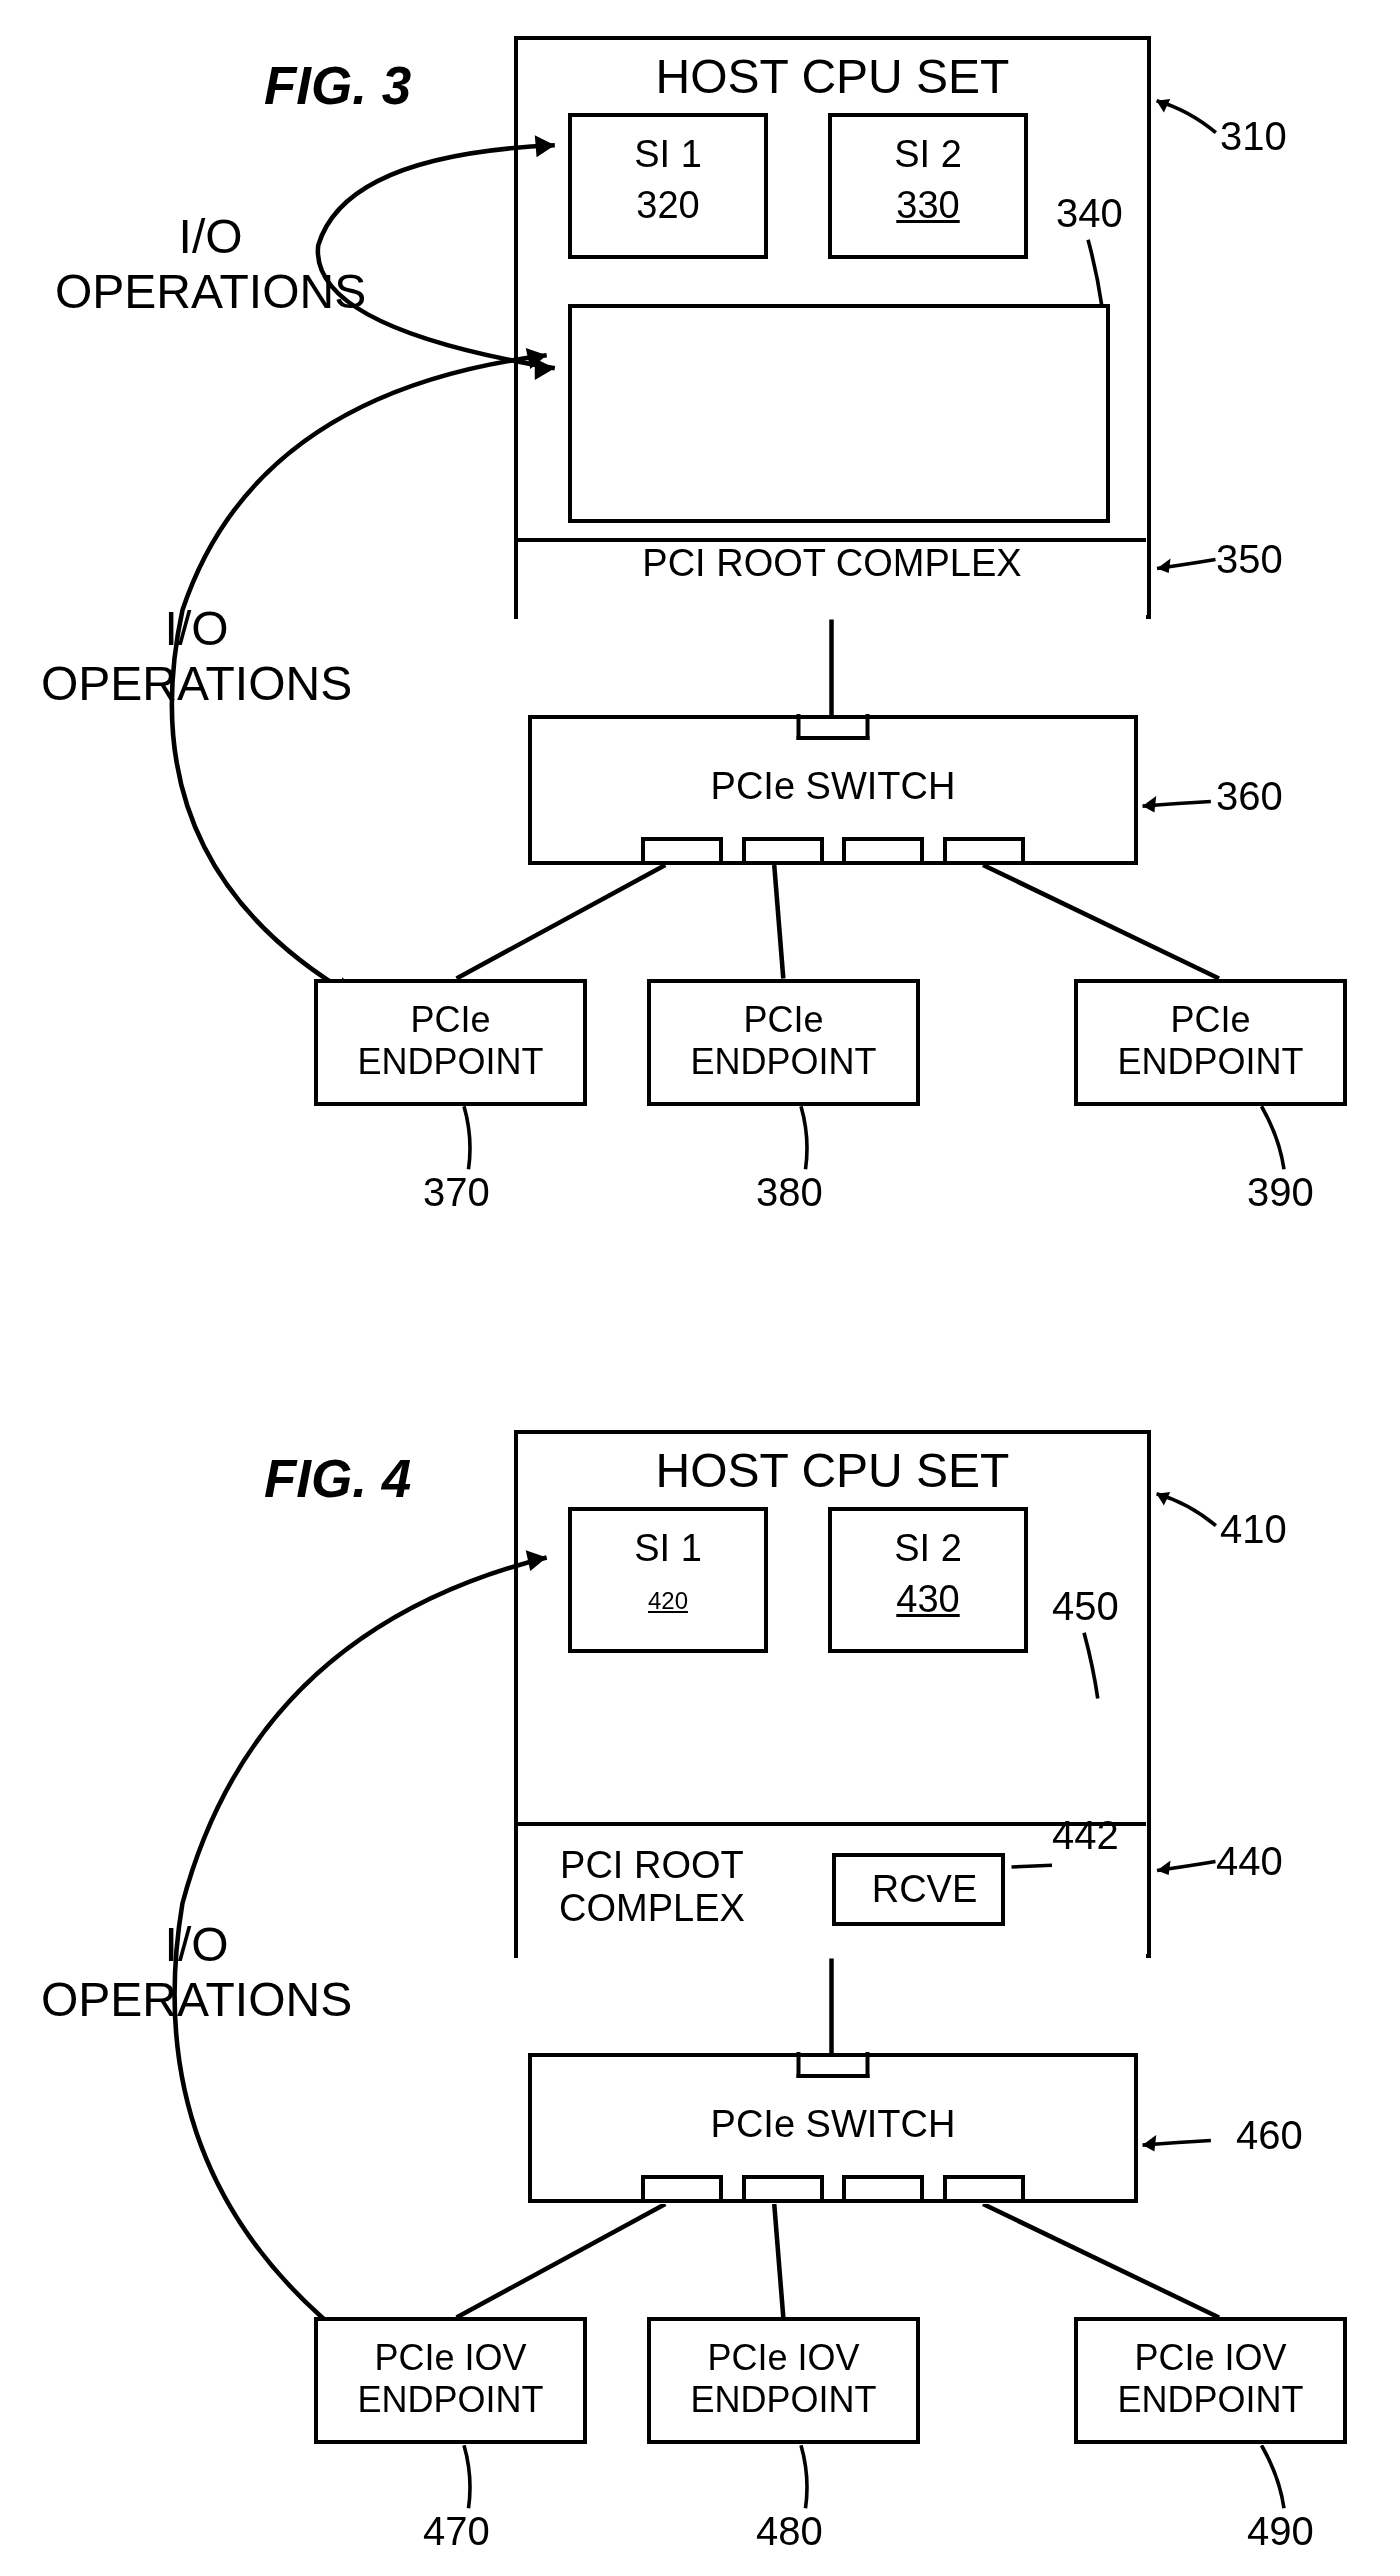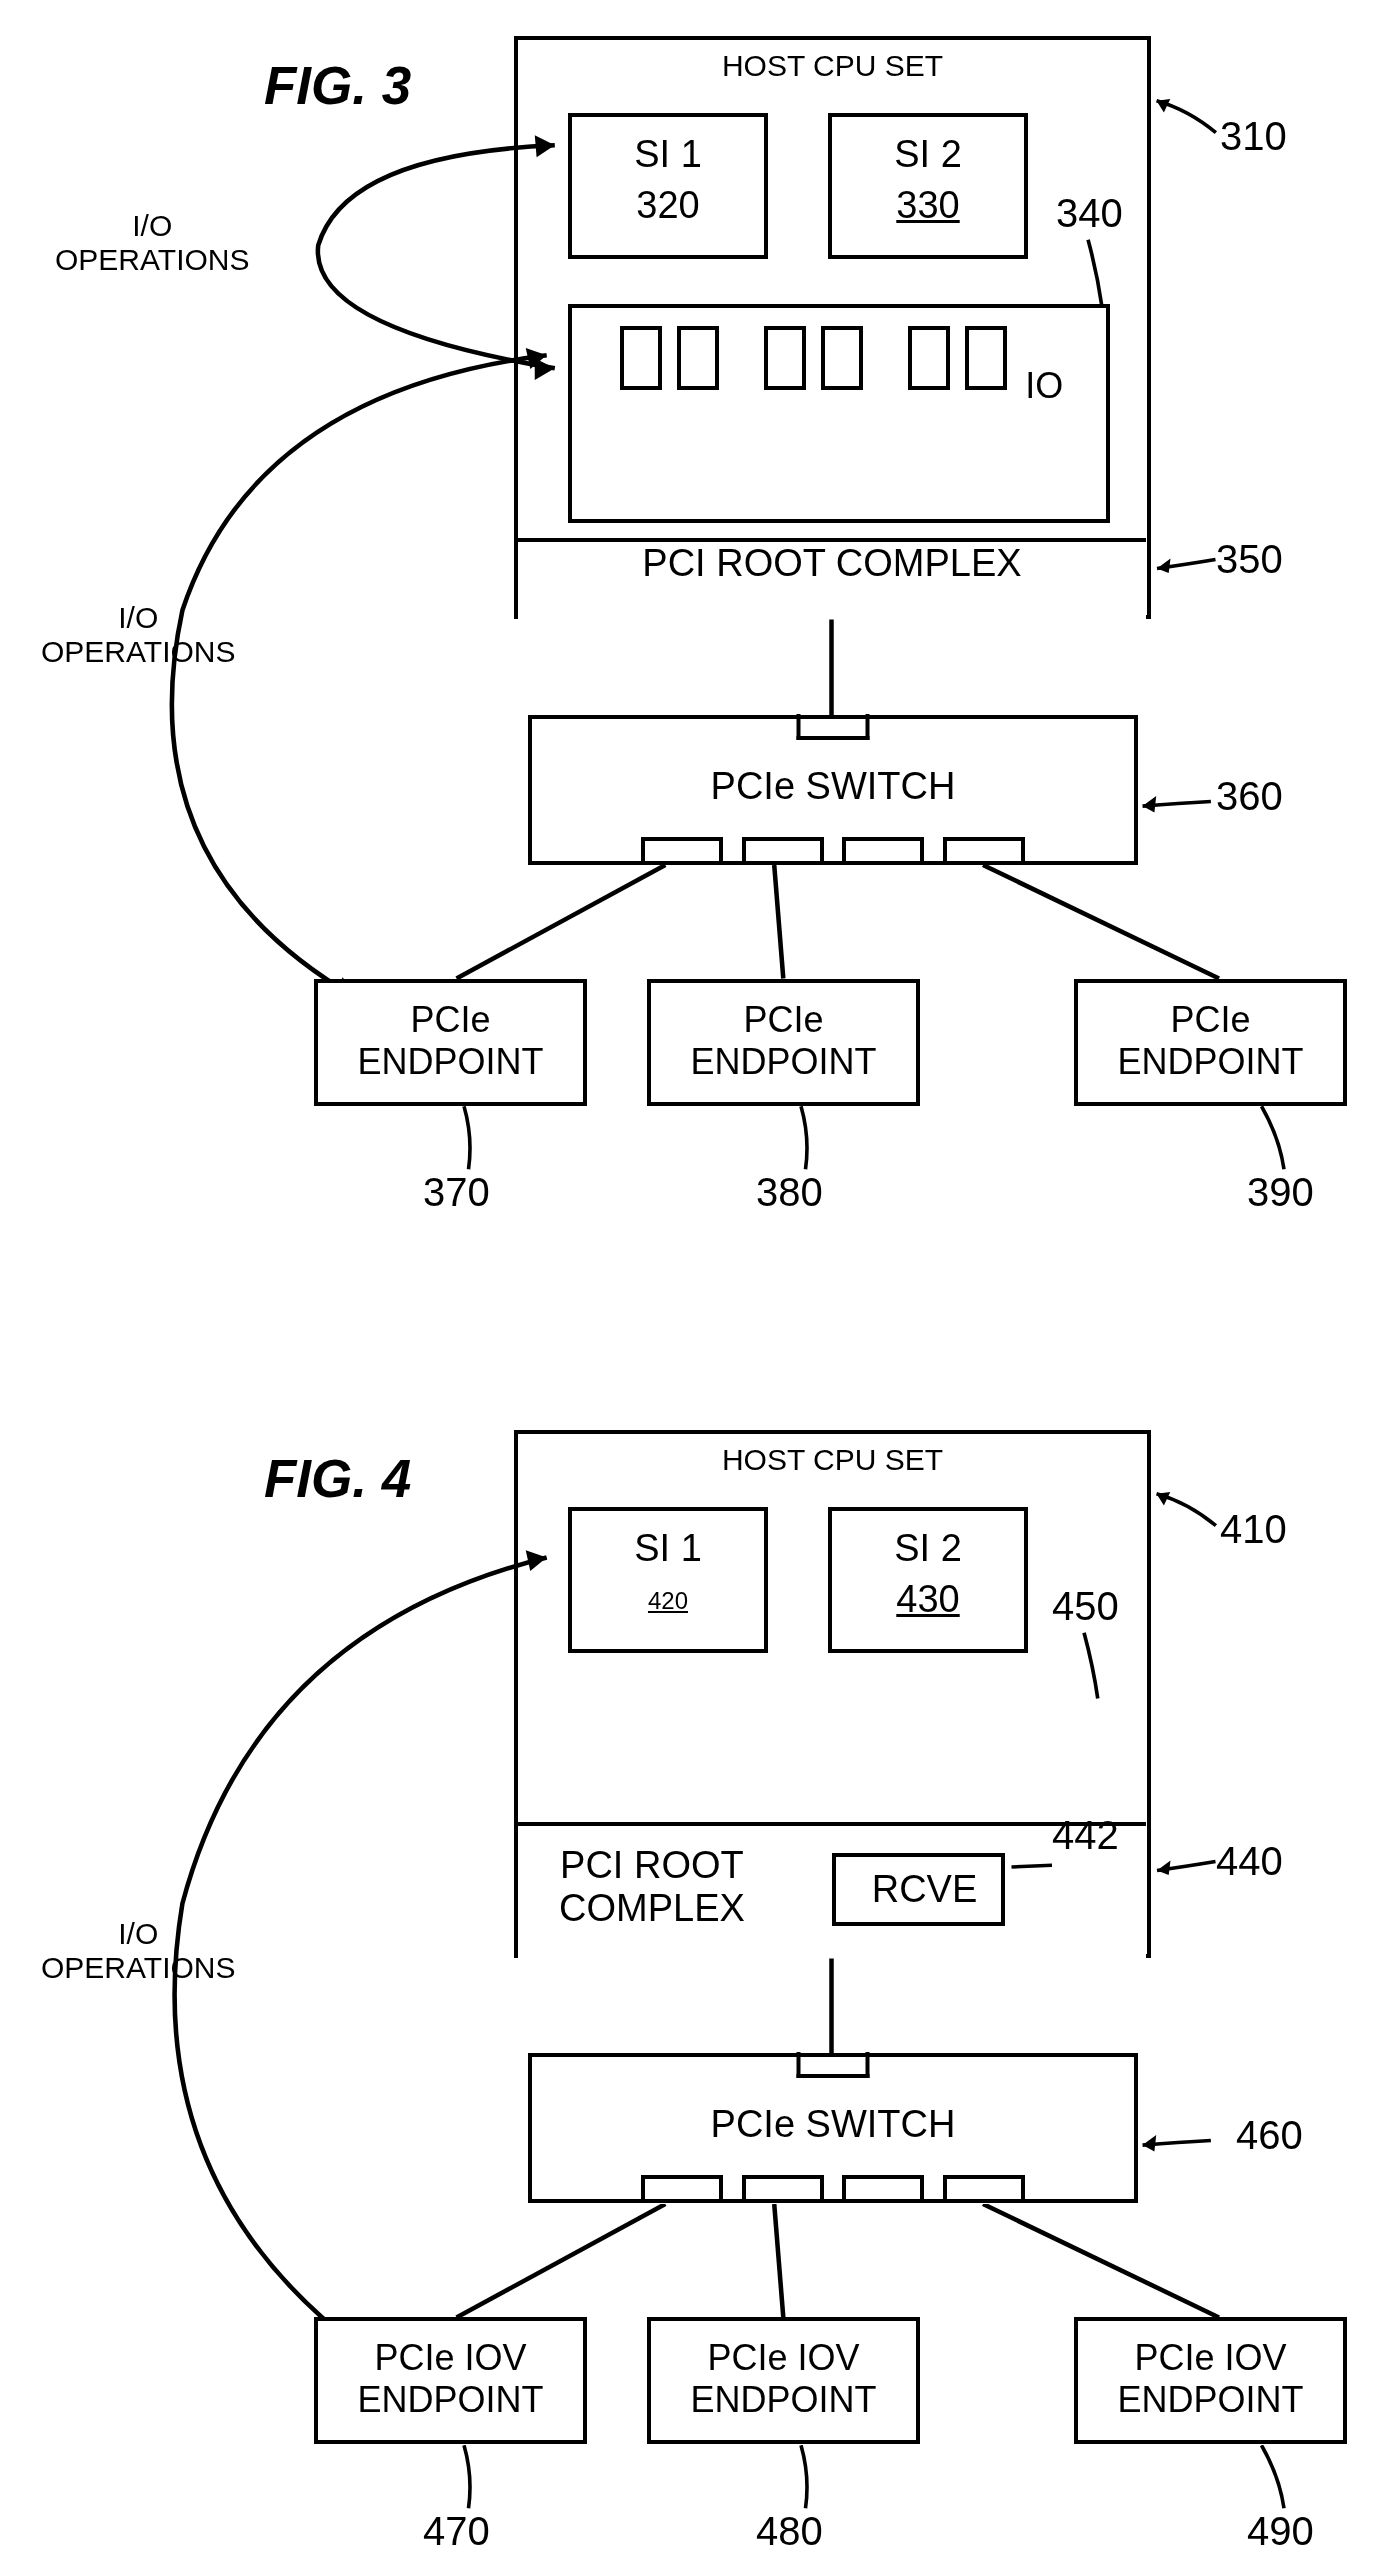--- a/index.html
+++ b/index.html
@@ -20,21 +20,21 @@
       font-size: 53px;
       position: absolute;
     }
     .box {
       position: absolute;
       border: 4.6px solid black;
       background: white;
       text-align: center;
     }
     .label {
-      font-size: 30px;
+      font-size: 48px;
       text-align: center;
       position: absolute;
     }
     .small-box {
       display: inline-block;
       border: 4.6px solid black;
       width: 42px;
       height: 64px;
       margin: 0 5.5px;
     }
@@ -74,31 +74,20 @@
     <div style="font-size:38px; margin-top:16.4px;">SI 1</div>
     <div style="font-size:38px; margin-top:7.3px;">320</div>
   </div>
 
   <div class="box" style="left:310px; top:73px; width:200px; height:146px;">
     <div style="font-size:38px; margin-top:16.4px;">SI 2</div>
     <div style="font-size:38px; text-decoration:underline; margin-top:7.3px;">330</div>
   </div>
 
   <div class="box" style="left:50px; top:264px; width:542px; height:219px;">
-    <div style="margin-top:18px;">
-      <span class="small-box"></span>
-      <span class="small-box"></span>
-      <span style="display:inline-block; width:25.5px;"></span>
-      <span class="small-box"></span>
-      <span class="small-box"></span>
-      <span style="display:inline-block; width:25.5px;"></span>
-      <span class="small-box"></span>
-      <span class="small-box"></span>
-      <span style="font-size:36px; vertical-align:middle; margin-left:9px;">IO</span>
-    </div>
   </div>
 
   <div class="box" style="left:0; bottom:-4.6px; width:628px; height:82px; border-left:none; border-right:none; border-bottom:none;">
     <div style="font-size:38px; ">PCI ROOT COMPLEX</div>
   </div>
 </div>
 
 <div class="ref-num" style="left:1220px; top:114px;">310</div>
 <svg style="left:1152px; top:96px; width:73px; height:46px;" viewBox="0 0 80 50" width="73" height="46">
   <path d="M 70 40 Q 40 15 5 5" stroke="black" stroke-width="4" fill="none"></path>

